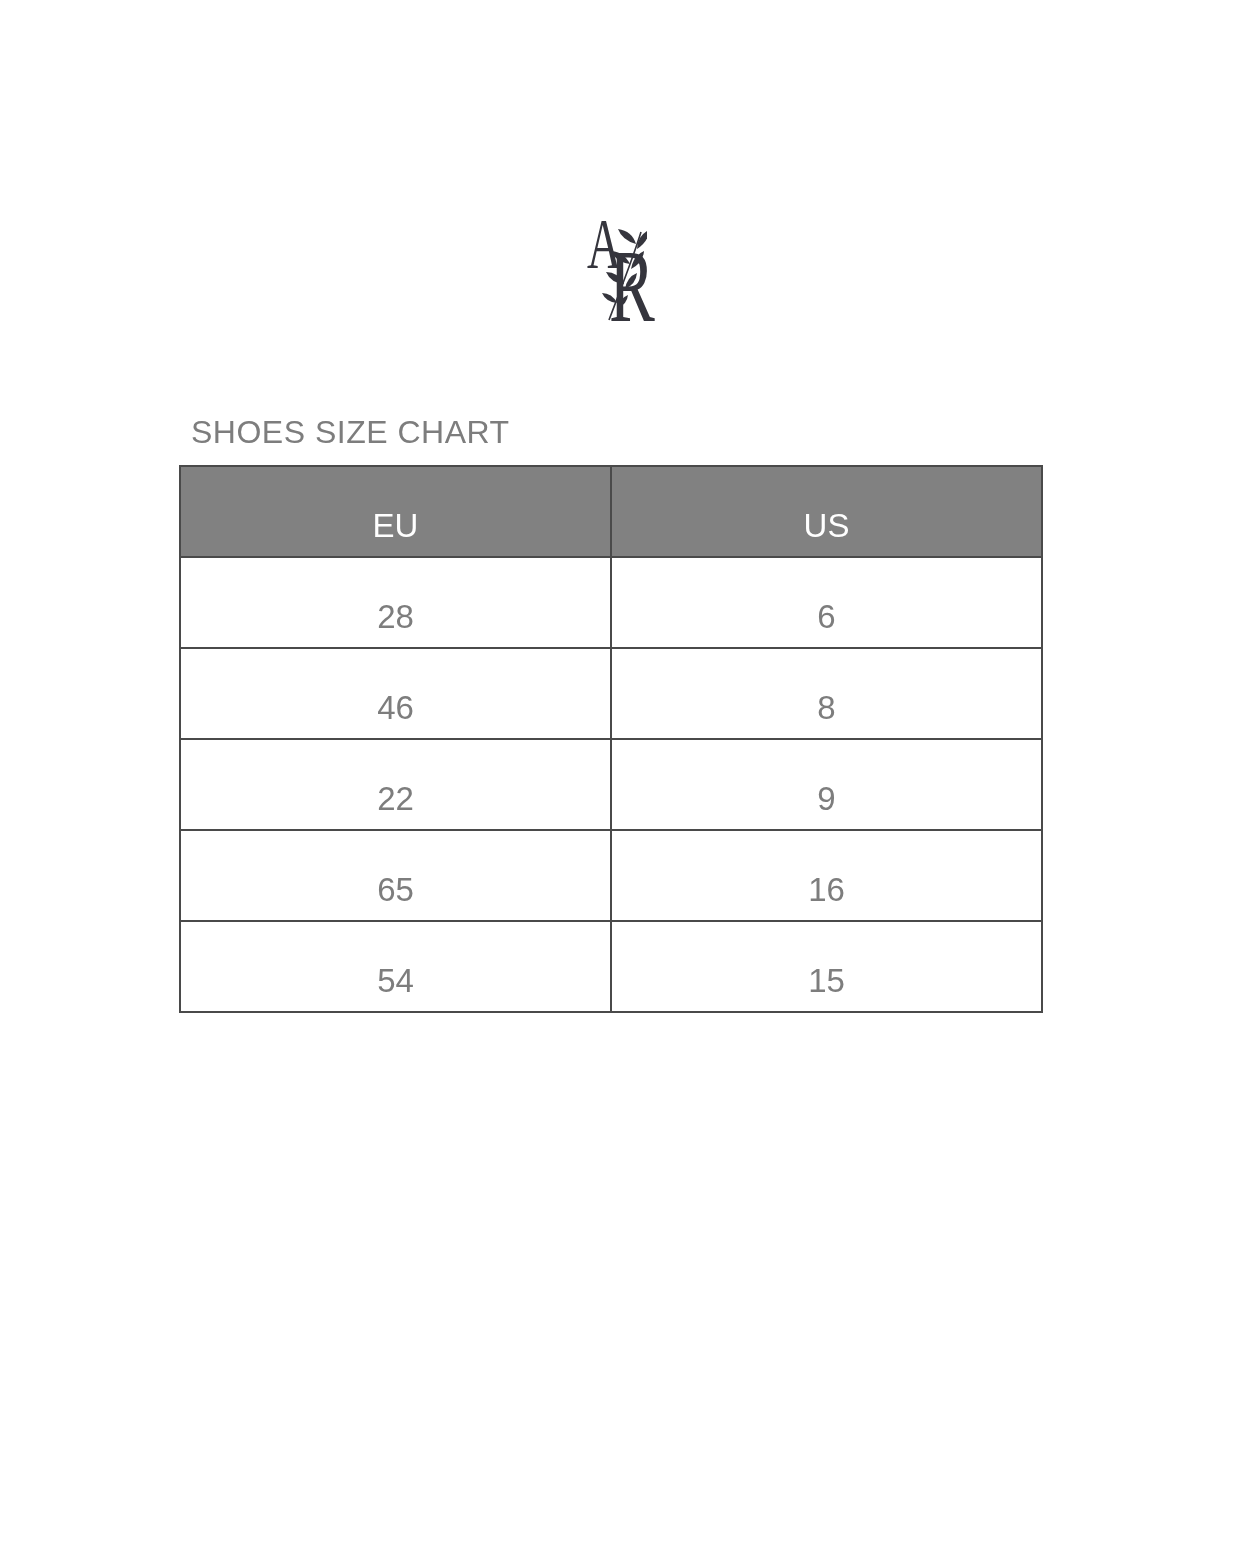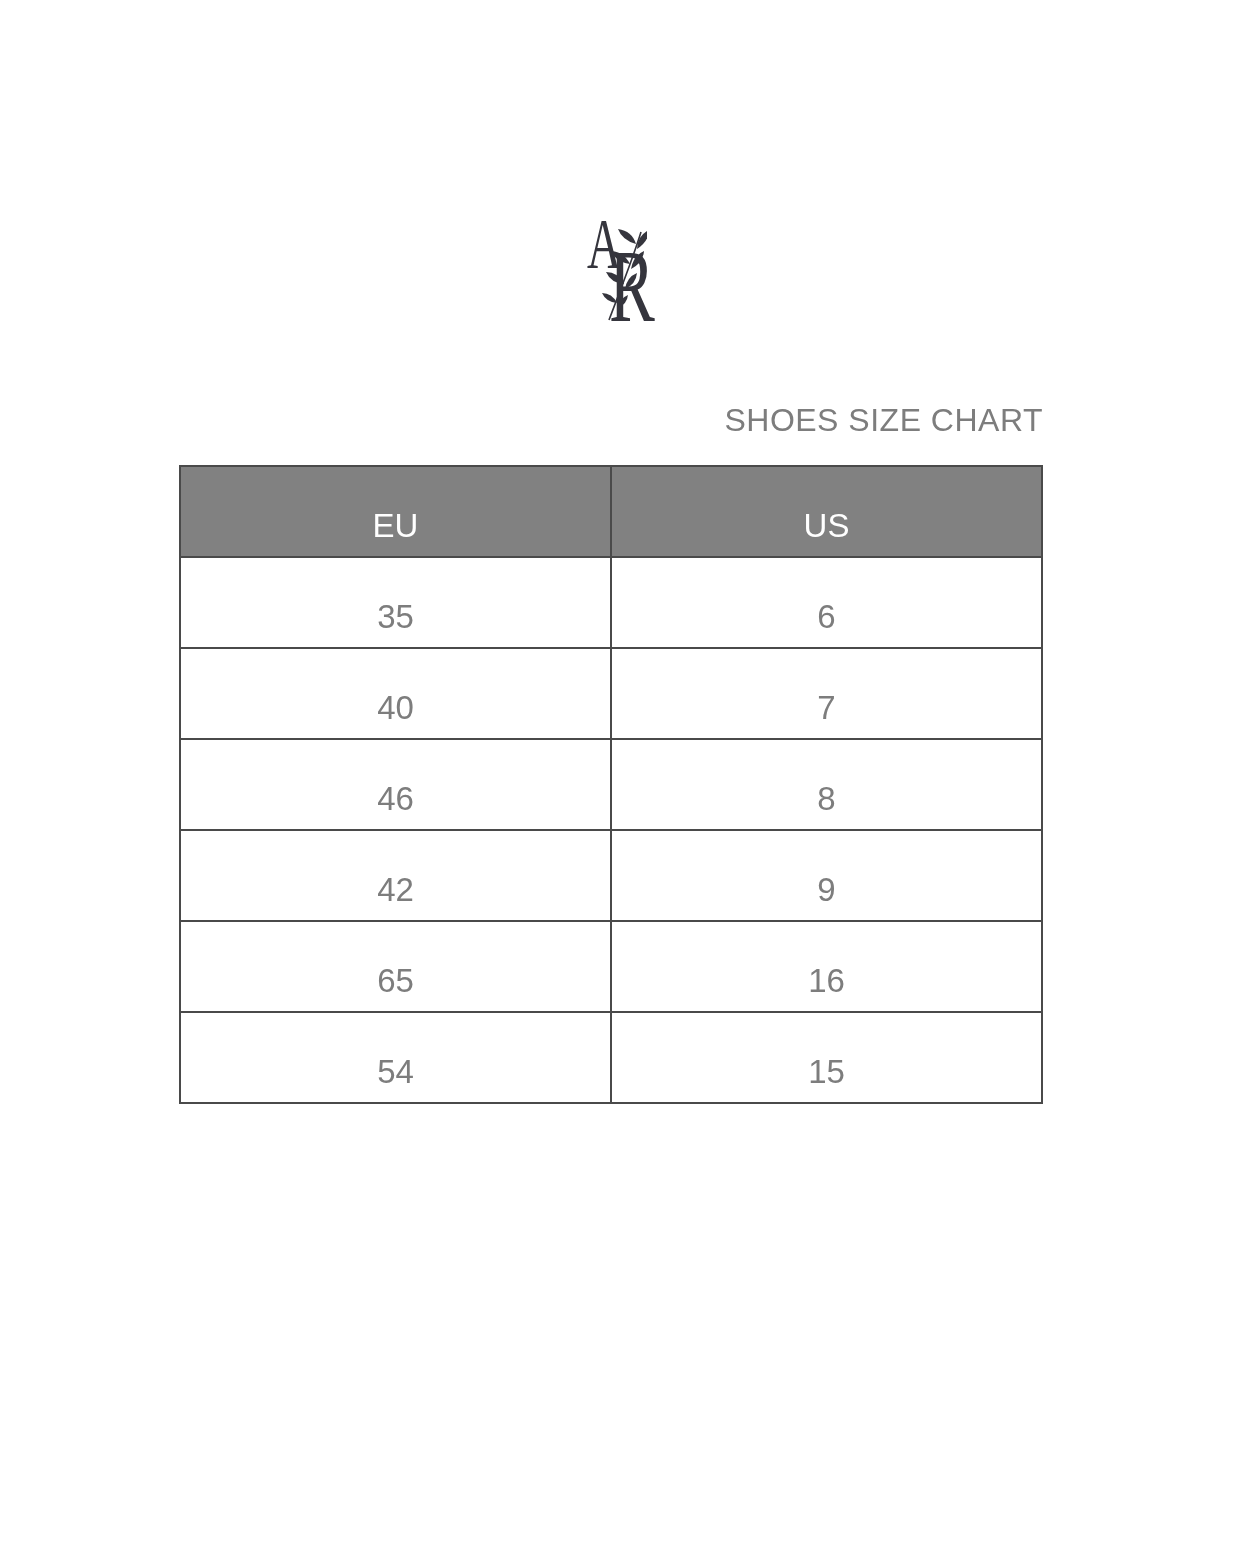--- a/index.html
+++ b/index.html
@@ -57,22 +57,22 @@
     transform-origin: 0 0;
     z-index: 3;
   }
 
   
   .title {
     position: absolute;
     left: 179px;
     top: 404px;
     width: 864px;
-    margin: 0;
-    text-align: right;
+    margin: 12px;
+    text-align: left;
     font-size: 32px;
     font-weight: normal;
     letter-spacing: 0.5px;
     line-height: 1;
     color: #7d7d7d;
   }
 
   
   .size-table {
     position: absolute;
@@ -132,33 +132,29 @@
 
   <table class="size-table">
     <thead>
       <tr>
         <th>EU</th>
         <th>US</th>
       </tr>
     </thead>
     <tbody>
       <tr>
-        <td>35</td>
+        <td>28</td>
         <td>6</td>
-      </tr>
-      <tr>
-        <td>40</td>
-        <td>7</td>
       </tr>
       <tr>
         <td>46</td>
         <td>8</td>
       </tr>
       <tr>
-        <td>42</td>
+        <td>22</td>
         <td>9</td>
       </tr>
       <tr>
         <td>65</td>
         <td>16</td>
       </tr>
       <tr>
         <td>54</td>
         <td>15</td>
       </tr>

